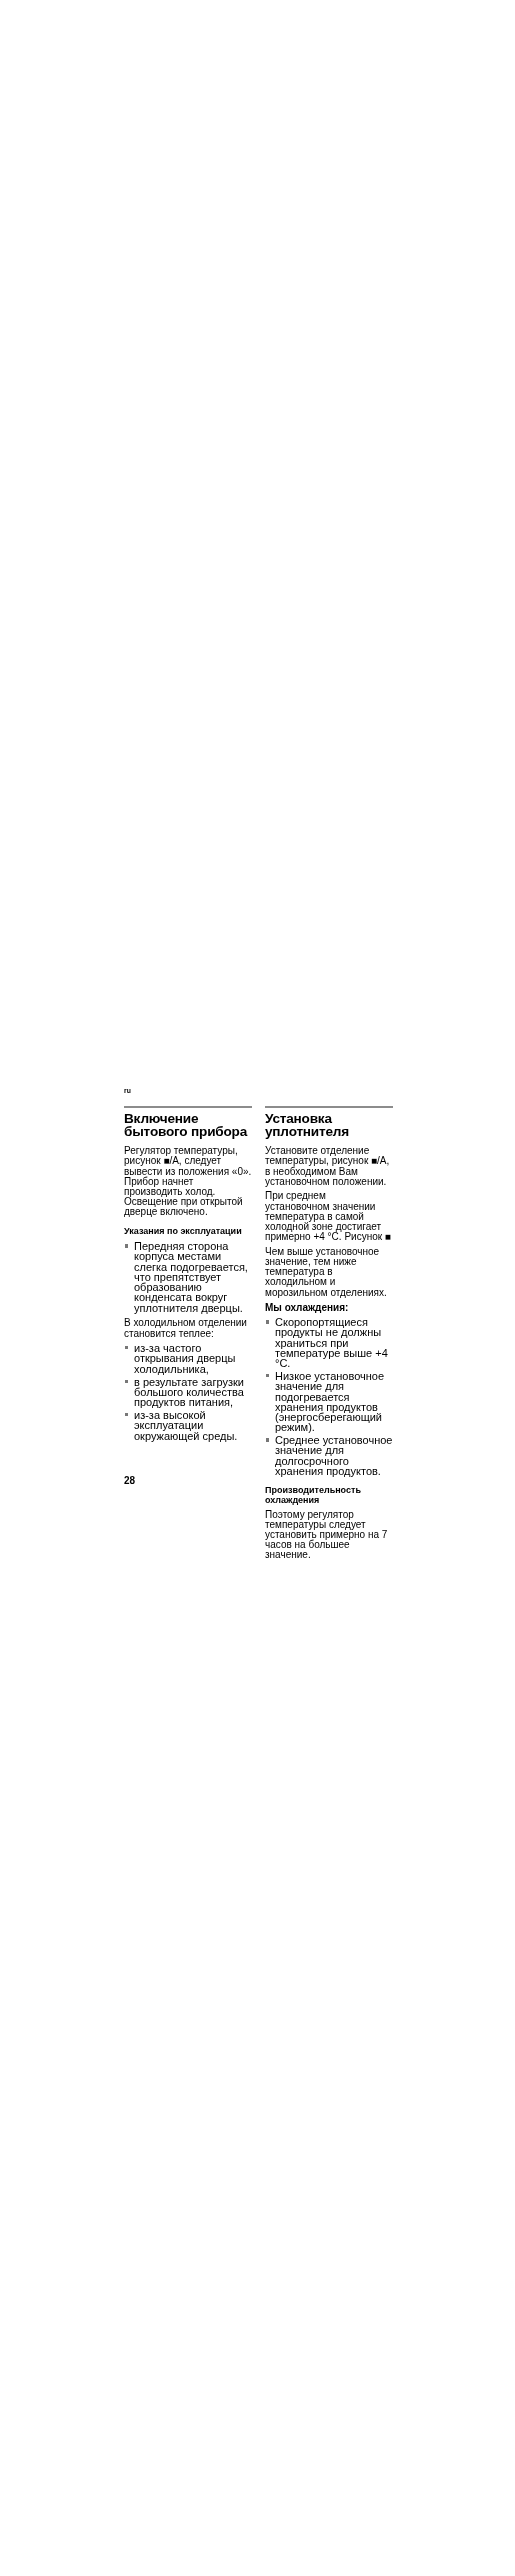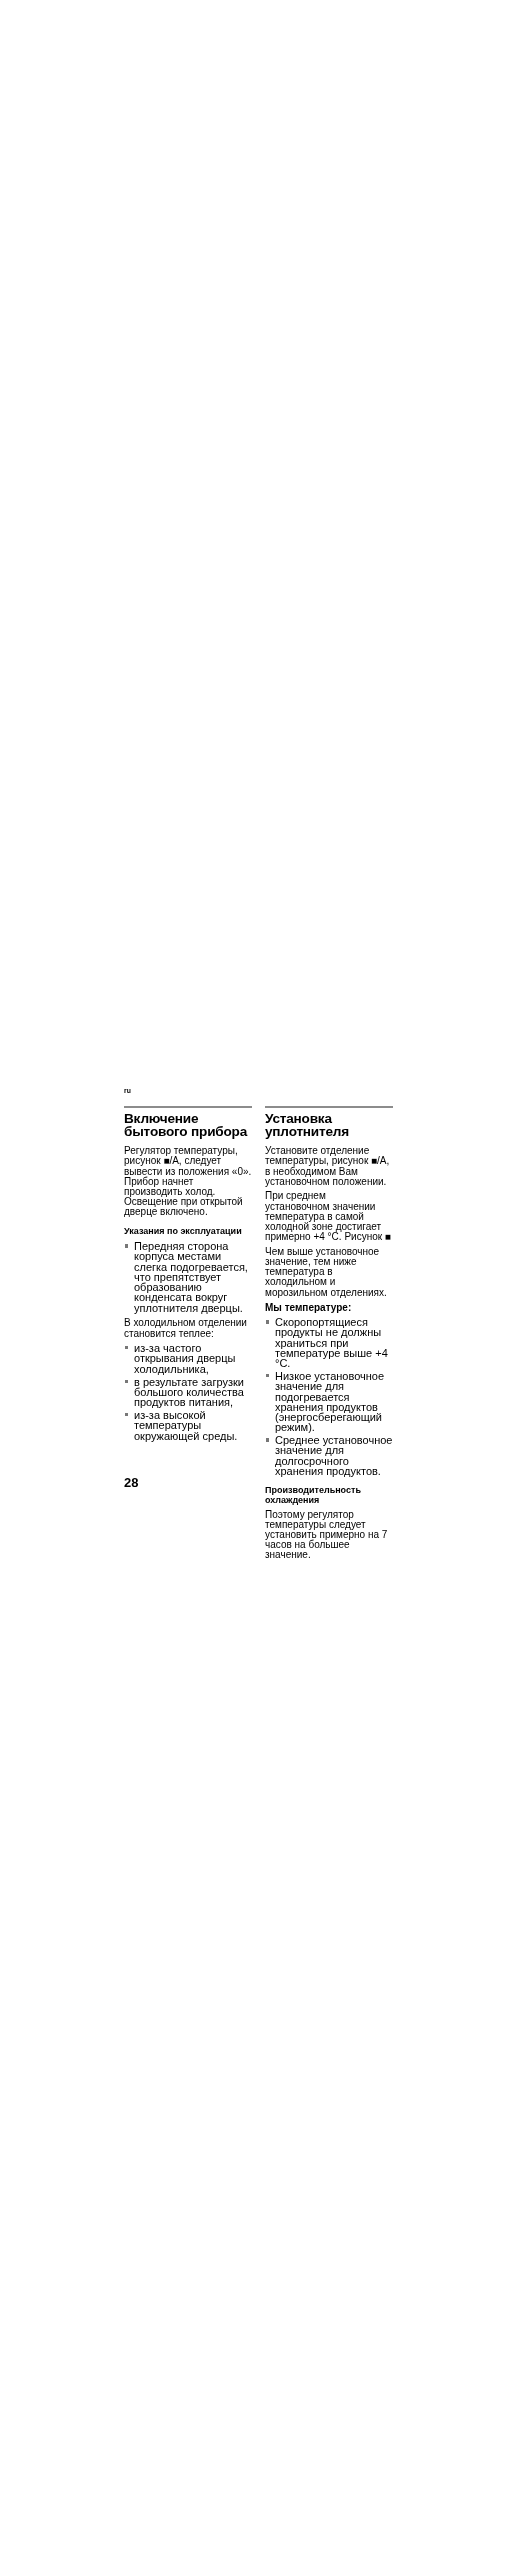--- a/index.html
+++ b/index.html
@@ -77,21 +77,21 @@
     left: 0.7px;
     top: 3.2px;
     width: 3.2px;
     height: 3.2px;
     background: #777777;
   }
   .pagenum {
     position: absolute;
     left: 124px;
     top: 1475px;
-    font-size: 13px;
+    font-size: 10px;
     font-weight: bold;
   }
 </style>
 </head>
 <body>
 
 <div class="content">
 
   <div class="lang">ru</div>
 
@@ -102,31 +102,31 @@
       <h1>Включение бытового прибора</h1>
       <p>Регулятор температуры, рисунок ■/A, следует вывести из положения «0». Прибор начнет производить холод. Освещение при открытой дверце включено.</p>
       <h2>Указания по эксплуатации</h2>
       <ul>
         <li>Передняя сторона корпуса местами слегка подогревается, что препятствует образованию конденсата вокруг уплотнителя дверцы.</li>
       </ul>
       <p class="lead">В холодильном отделении становится теплее:</p>
       <ul>
         <li>из-за частого открывания дверцы холодильника,</li>
         <li>в результате загрузки большого количества продуктов питания,</li>
-        <li>из-за высокой температуры окружающей среды.</li>
+        <li>из-за высокой эксплуатации окружающей среды.</li>
       </ul>
     </section>
 
     <section class="col">
       <div class="rule"></div>
       <h1>Установка уплотнителя</h1>
       <p>Установите отделение температуры, рисунок ■/A, в необходимом Вам установочном положении.</p>
       <p>При среднем установочном значении температура в самой холодной зоне достигает примерно +4 °C. Рисунок ■</p>
       <p>Чем выше установочное значение, тем ниже температура в холодильном и морозильном отделениях.</p>
-      <p class="bold-lead">Мы температуре:</p>
+      <p class="bold-lead">Мы охлаждения:</p>
       <ul>
         <li>Скоропортящиеся продукты не должны храниться при температуре выше +4 °C.</li>
         <li>Низкое установочное значение для подогревается хранения продуктов (энергосберегающий режим).</li>
         <li>Среднее установочное значение для долгосрочного хранения продуктов.</li>
       </ul>
       <h2>Производительность охлаждения</h2>
       <p>Поэтому регулятор температуры следует установить примерно на 7 часов на большее значение.</p>
     </section>
 
   </div>

